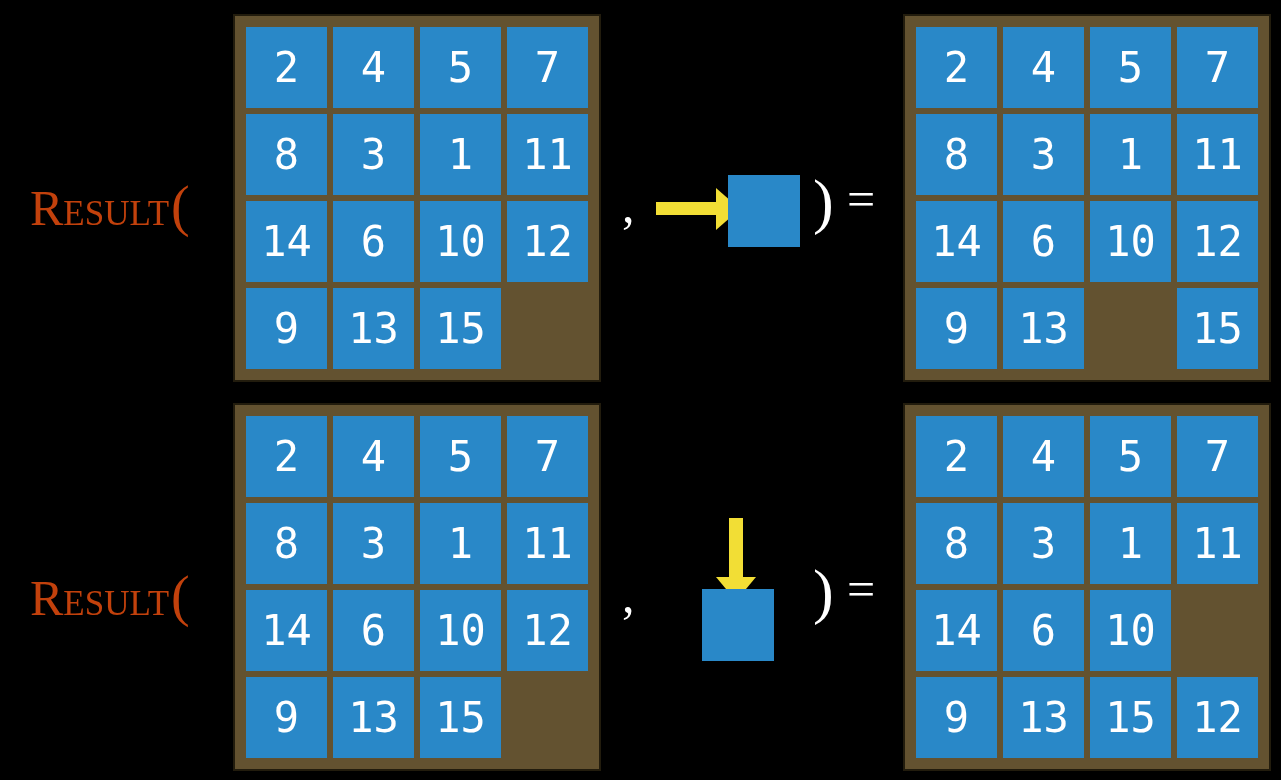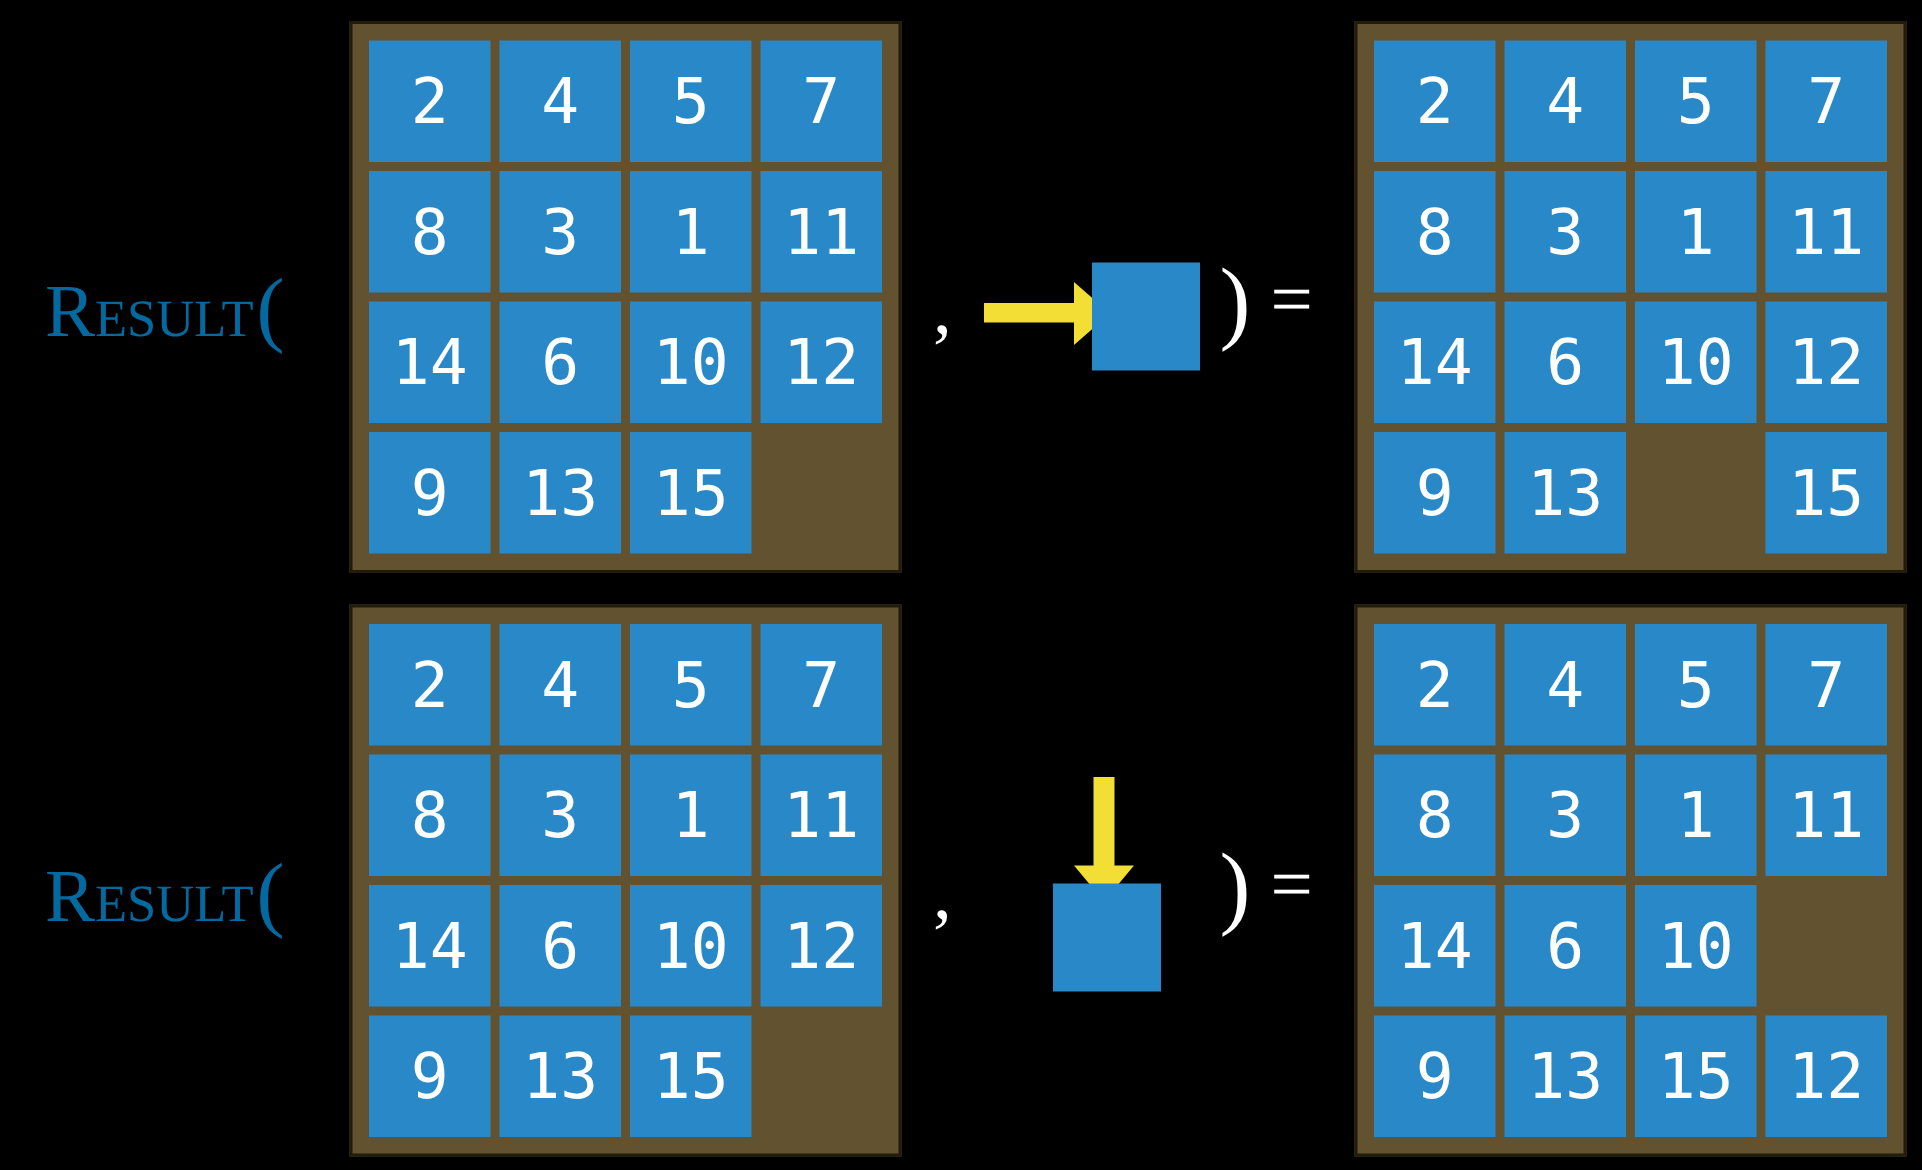--- a/index.html
+++ b/index.html
@@ -2,21 +2,21 @@
 <html><head>
 <meta charset="utf-8">
 <style>
   html,body { margin:0; padding:0; background:#000; }
   .canvas {
     position:relative; width:1281px; height:780px; background:#000000;
     overflow:hidden; font-family:"Liberation Serif", serif;
   }
   
   .flabel {
-    position:absolute; color:#0369a1; font-variant:small-caps;
+    position:absolute; color:#c2410c; font-variant:small-caps;
     font-size:50px; line-height:1; white-space:nowrap;
   }
   .oparen { font-size:56px; font-variant:normal; margin-left:2px; }
   .sym { position:absolute; color:#ffffff; line-height:1; }
   .comma  { font-size:50px; }
   .cparen { font-size:62px; }
   .equals { font-size:50px; }
   #label1 { left:30px;  top:178px; }
   #label2 { left:30px;  top:568px; }
   #comma1 { left:622px; top:180px; }

